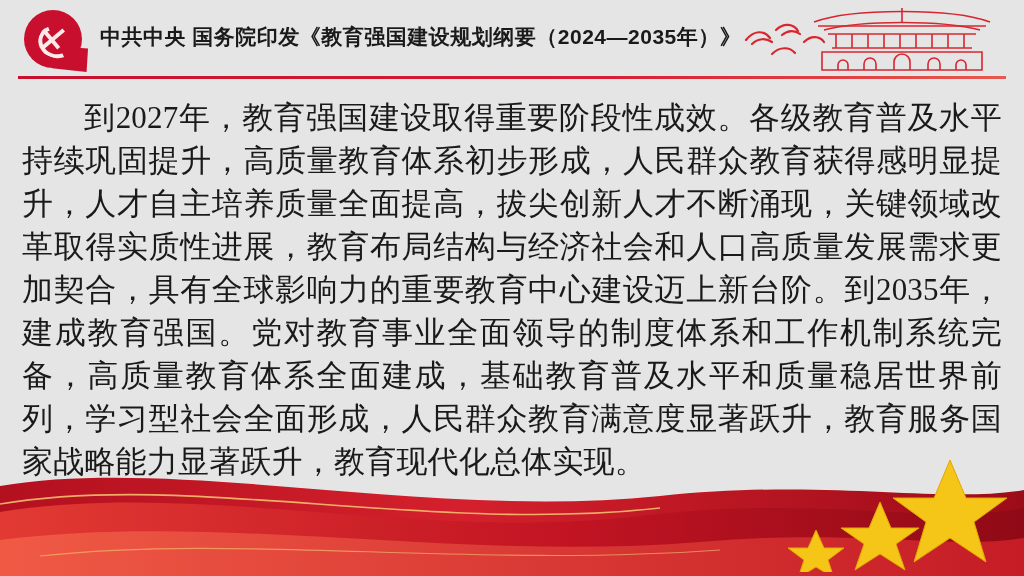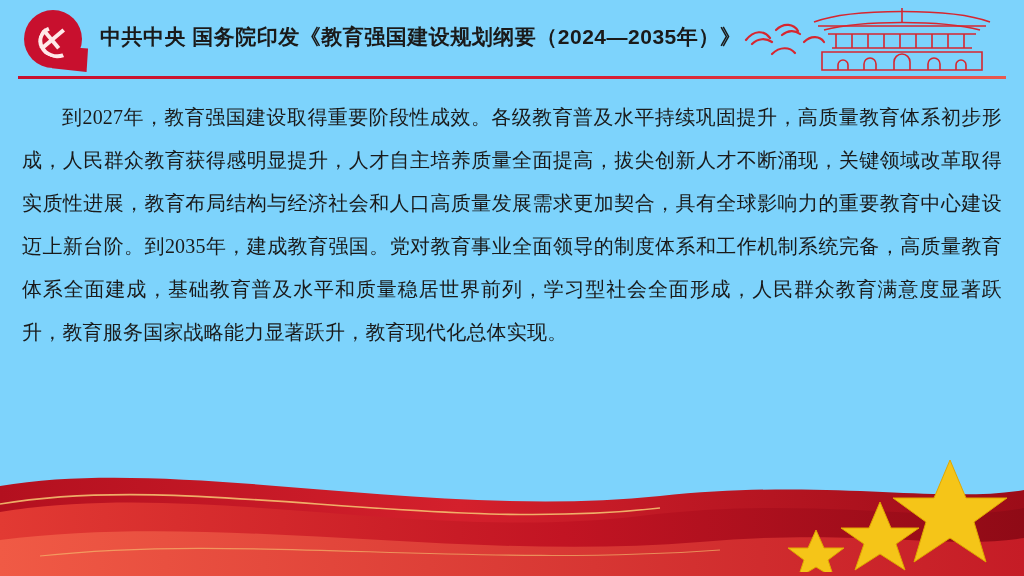--- a/index.html
+++ b/index.html
@@ -10,21 +10,21 @@
     width: 1024px;
     height: 576px;
     overflow: hidden;
     font-family: "Liberation Sans", sans-serif;
     background: #ffffff;
   }
   .slide {
     position: relative;
     width: 1024px;
     height: 576px;
-    background: #7dd3fc;
+    background: #e5e5e5;
     overflow: hidden;
   }
 
   
   .header {
     position: absolute;
     left: 0;
     top: 0;
     width: 1024px;
     height: 78px;
@@ -127,21 +127,21 @@
     width: 86px;
     height: 42px;
   }
 
   
   .body-text {
     position: absolute;
     left: 22px;
     top: 96px;
     width: 980px;
-    font-size: 20px;
+    font-size: 31px;
     line-height: 43px;
     color: #1a1a1a;
     text-align: justify;
     text-justify: inter-ideograph;
     text-indent: 2em;
     font-family: "Liberation Serif", "DejaVu Serif", serif;
     letter-spacing: 0.2px;
   }
 
   

